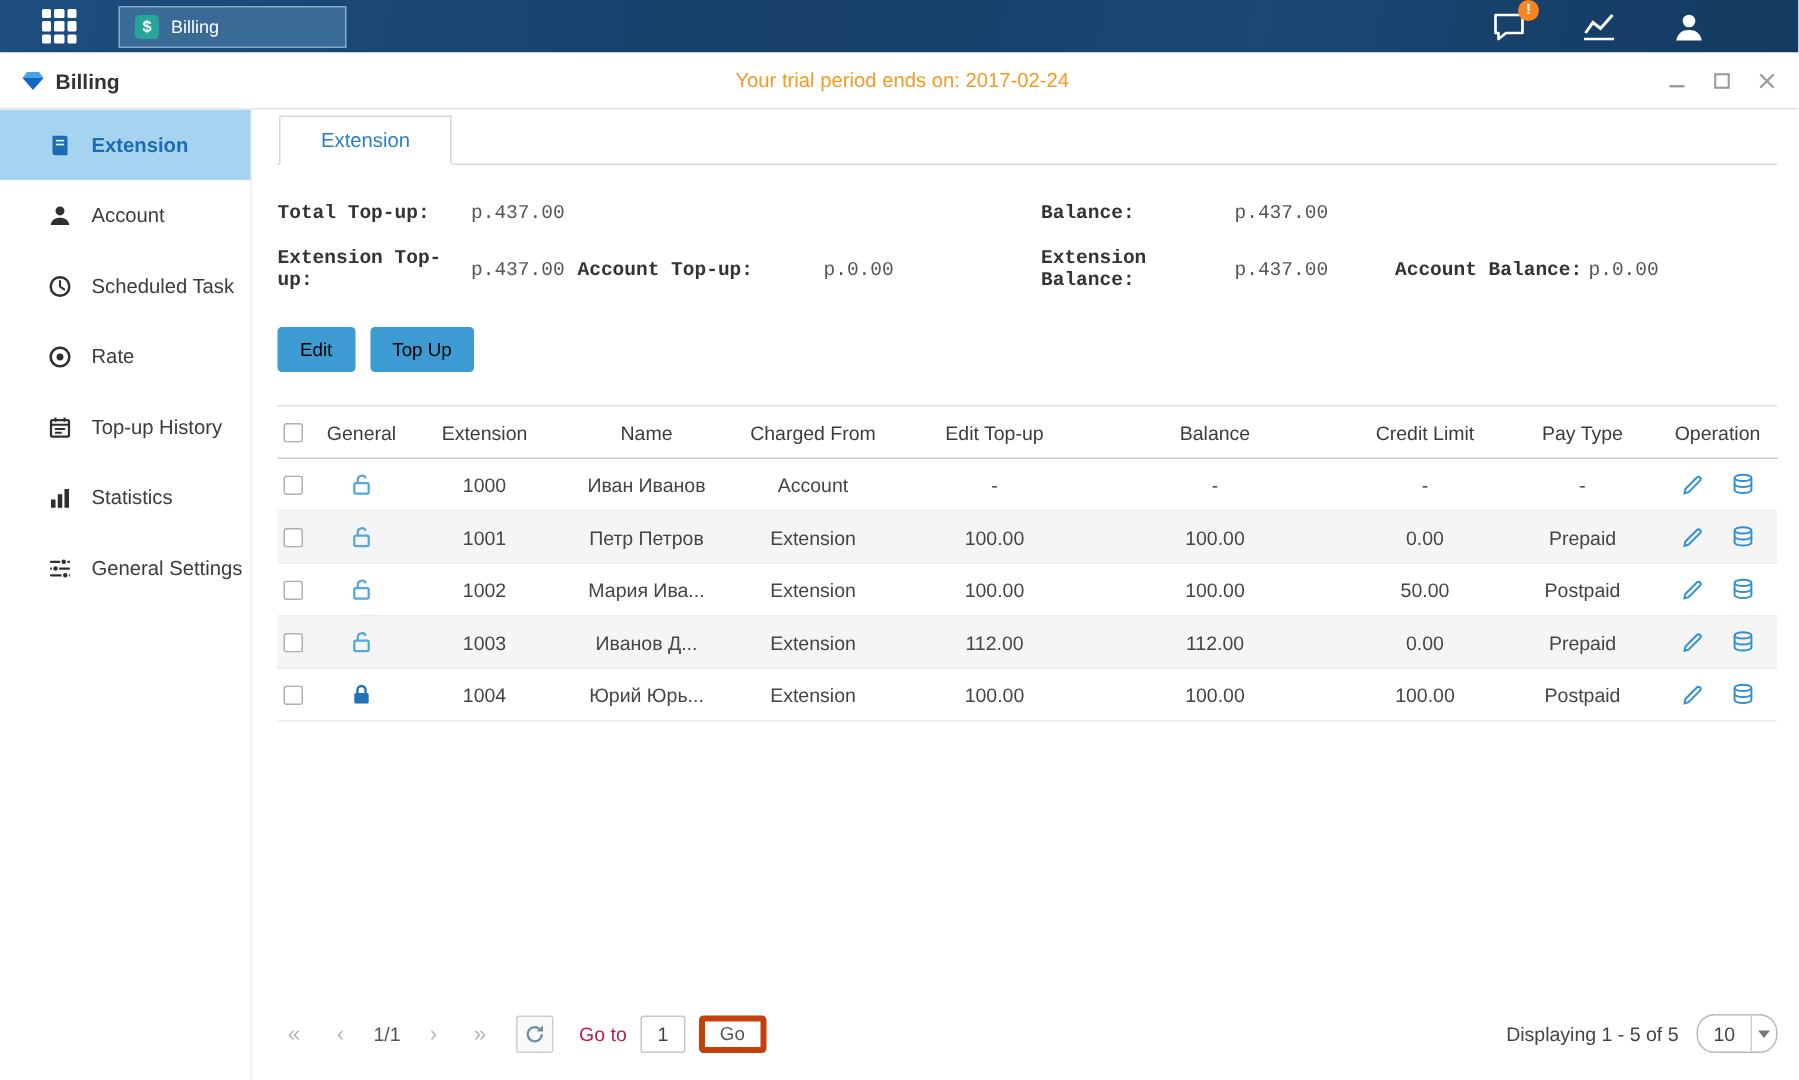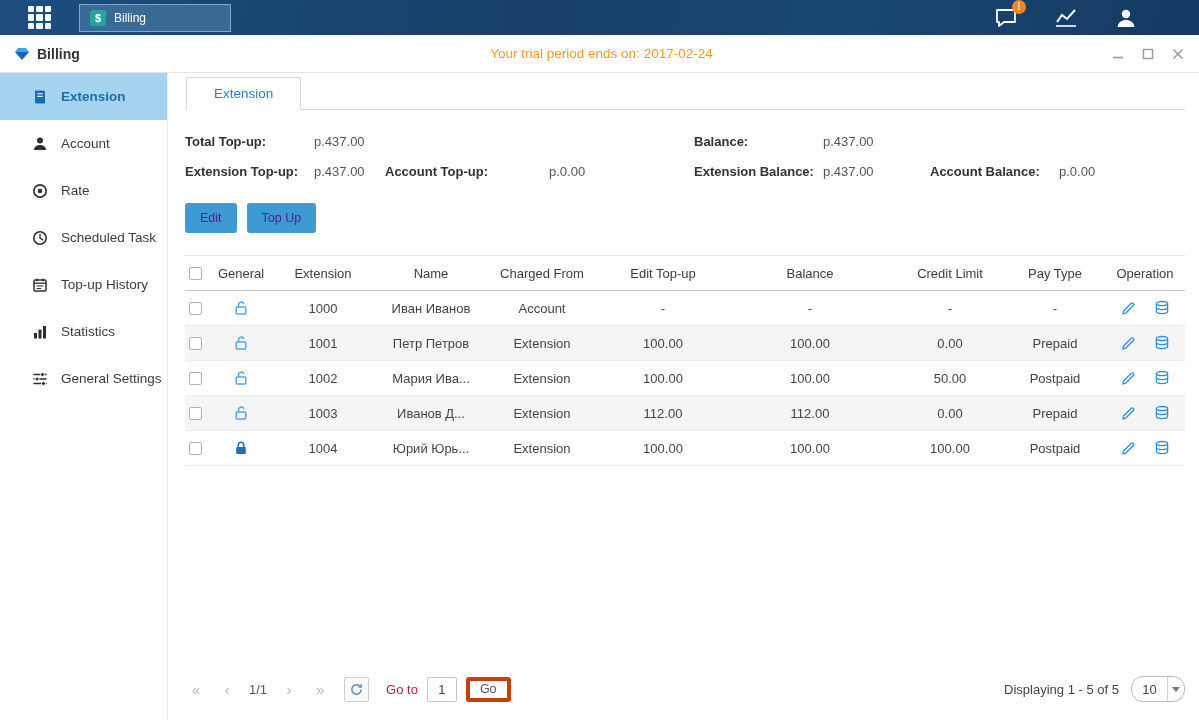--- a/index.html
+++ b/index.html
@@ -43,31 +43,31 @@
   .main { flex:1; display:flex; flex-direction:column; padding:0 14px 0 17px; min-height:0; }
 
   
   .tabstrip { margin-top:4px; border-bottom:1px solid #d8d8d8; padding-left:1px; }
   .tab { display:inline-flex; align-items:center; height:33px; padding:0 27px; font-size:13.5px;
          color:#2a7fc1; background:#fff; border:1px solid #d8d8d8; border-bottom:1px solid #fff;
          margin-bottom:-1px; position:relative; cursor:default; }
 
   
   .summary { margin-top:24px; display:grid; grid-template-columns:200px 309px 236px 1fr; row-gap:15px; }
-  .pair { display:flex; align-items:center; }
+  .pair { display:flex; align-items:center;font-family:Liberation Mono, monospace; }
   .pair .lbl { width:129px; font-weight:bold; color:#333; flex:0 0 auto; }
   .pair .val { color:#555; }
   .p-r1c1{grid-row:1;grid-column:1} .p-r1c3{grid-row:1;grid-column:3}
   .p-r2c1{grid-row:2;grid-column:1} .p-r2c2{grid-row:2;grid-column:2}
   .p-r2c3{grid-row:2;grid-column:3} .p-r2c4{grid-row:2;grid-column:4}
   .p-r2c2 .lbl { width:164px; }
 
   
   .actions { margin-top:24px; display:flex; gap:10px; }
-  .btn-primary { background:#3d9ad3; color:#4c1d95; border:none; border-radius:3px;
+  .btn-primary { background:#3d9ad3; color:#000000; border:none; border-radius:3px;
                  font-size:12.5px; padding:8px 15px; cursor:pointer; font-family:inherit; }
 
   
   .table { margin-top:22px; }
   .thead, .trow { display:grid; align-items:center;
     grid-template-columns:30px 52px 112px 104px 118px 124px 170px 110px 100px 1fr; }
   .thead { height:36px; border-top:1px solid #e4e4e4; border-bottom:1px solid #c9c9c9; color:#3c3c3c; }
   .trow { height:35px; border-bottom:1px solid #ededed; }
   .trow:nth-child(even) { background:#f5f5f5; }
   .cell { text-align:center; overflow:hidden; white-space:nowrap; text-overflow:ellipsis; }
@@ -187,34 +187,34 @@
           <svg width="16" height="16" viewBox="0 0 16 16">
               <circle cx="8" cy="4.6" r="3" fill="currentColor"></circle>
               <path d="M1.8 14c.5-3.4 3-4.9 6.2-4.9s5.7 1.5 6.2 4.9z" fill="currentColor"></path>
             </svg>
         </span>
         <span>Account</span>
       </div>
       <div class="side-item">
         <span class="ico">
           <svg width="16" height="16" viewBox="0 0 16 16">
+              <circle cx="8" cy="8" r="6.2" fill="none" stroke="currentColor" stroke-width="1.6"></circle>
+              <path d="M8 4.4V8l2.8 1.9" fill="none" stroke="currentColor" stroke-width="1.4" stroke-linecap="round"></path>
+            </svg>
+        </span>
+        <span>Scheduled Task</span>
+      </div>
+      <div class="side-item">
+        <span class="ico">
+          <svg width="16" height="16" viewBox="0 0 16 16">
               <circle cx="8" cy="8" r="6.2" fill="none" stroke="currentColor" stroke-width="1.7"></circle>
               <circle cx="8" cy="8" r="2.3" fill="currentColor"></circle>
             </svg>
         </span>
         <span>Rate</span>
-      </div>
-      <div class="side-item">
-        <span class="ico">
-          <svg width="16" height="16" viewBox="0 0 16 16">
-              <circle cx="8" cy="8" r="6.2" fill="none" stroke="currentColor" stroke-width="1.6"></circle>
-              <path d="M8 4.4V8l2.8 1.9" fill="none" stroke="currentColor" stroke-width="1.4" stroke-linecap="round"></path>
-            </svg>
-        </span>
-        <span>Scheduled Task</span>
       </div>
       <div class="side-item">
         <span class="ico">
           <svg width="16" height="16" viewBox="0 0 16 16">
               <rect x="2" y="3" width="12" height="11" rx="1" fill="none" stroke="currentColor" stroke-width="1.5"></rect>
               <path d="M2 6.2h12" stroke="currentColor" stroke-width="1.3"></path>
               <path d="M5 1.4v2.8M11 1.4v2.8" stroke="currentColor" stroke-width="1.4"></path>
               <path d="M4.6 9h6.8M4.6 11.5h4.6" stroke="currentColor" stroke-width="1.2"></path>
             </svg>
         </span>

